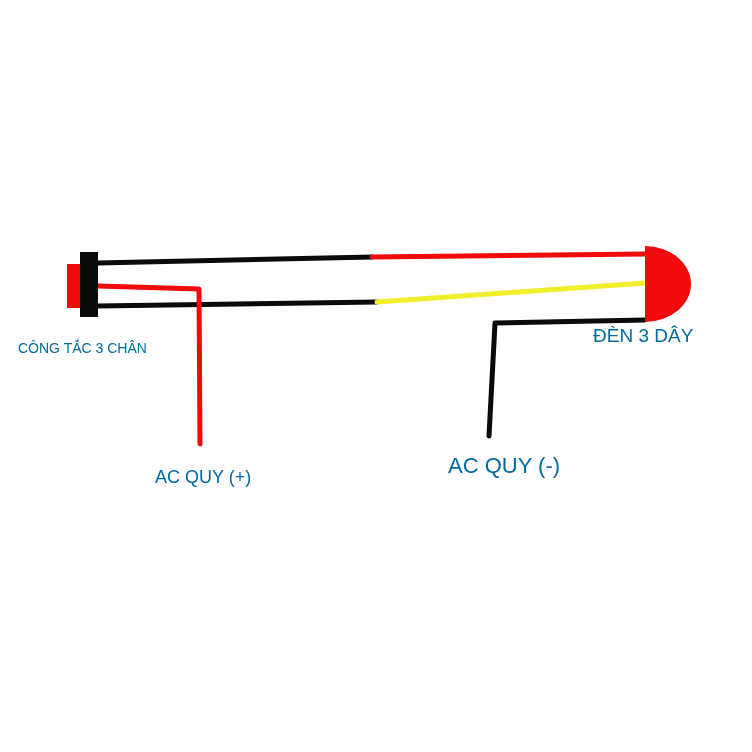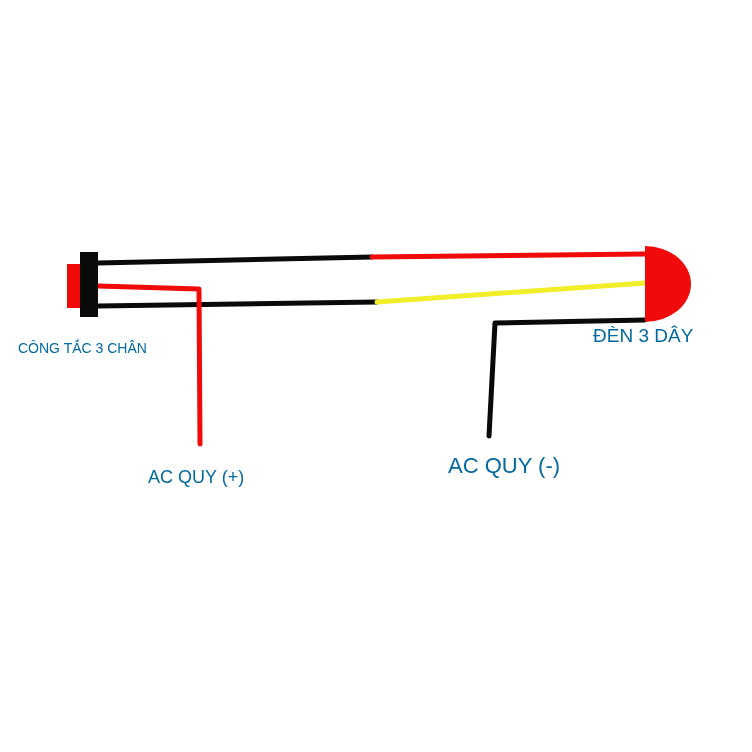--- a/index.html
+++ b/index.html
@@ -1,21 +1,21 @@
 <!DOCTYPE html>
 <html><head>
   <meta charset="utf-8">
   <style>
     html, body { margin: 0; padding: 0; background: #ffffff; }
     body { width: 752px; height: 752px; position: relative; overflow: hidden; font-family: "Liberation Sans", sans-serif; }
     svg { position: absolute; left: 0; top: 0; }
     .label { position: absolute; color: #0369a1; white-space: nowrap; line-height: 1; }
     .lbl-switch { left: 18px; top: 341px; font-size: 14px; }
     .lbl-lamp { left: 593px; top: 326px; font-size: 19px; }
-    .lbl-plus { left: 148px; top: 468px; font-size: 18px; text-align: center; }
+    .lbl-plus { left: 155px; top: 468px; font-size: 18px; text-align: center; }
     .lbl-minus { left: 448px; top: 455px; font-size: 22px; }
   </style>
 </head>
 <body>
 
 <svg width="752" height="752" viewBox="0 0 752 752">
 
   <g>
     <path d="M98 263 L372 257" stroke="#0a0a0a" stroke-width="5" fill="none" stroke-linecap="round"></path>
     <path d="M372 257 L645 254" stroke="#f00a0a" stroke-width="5" fill="none" stroke-linecap="round"></path>

